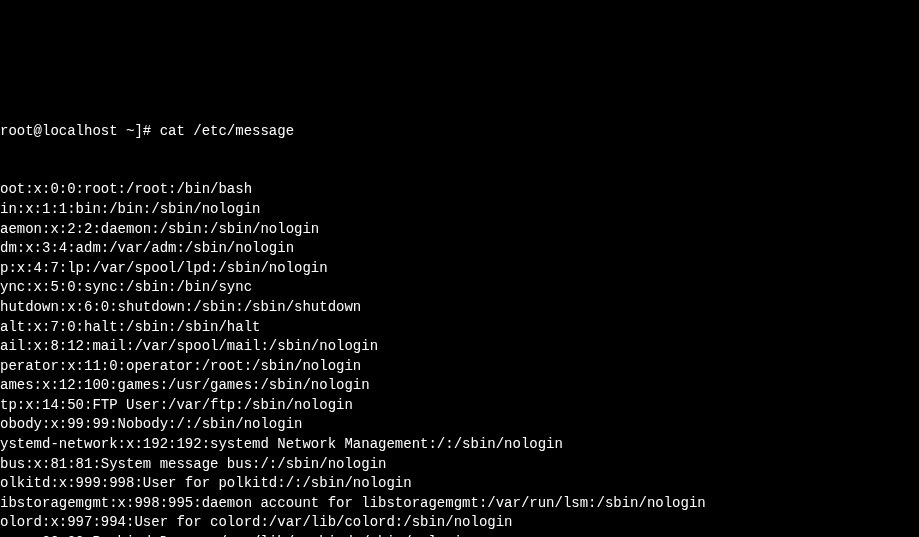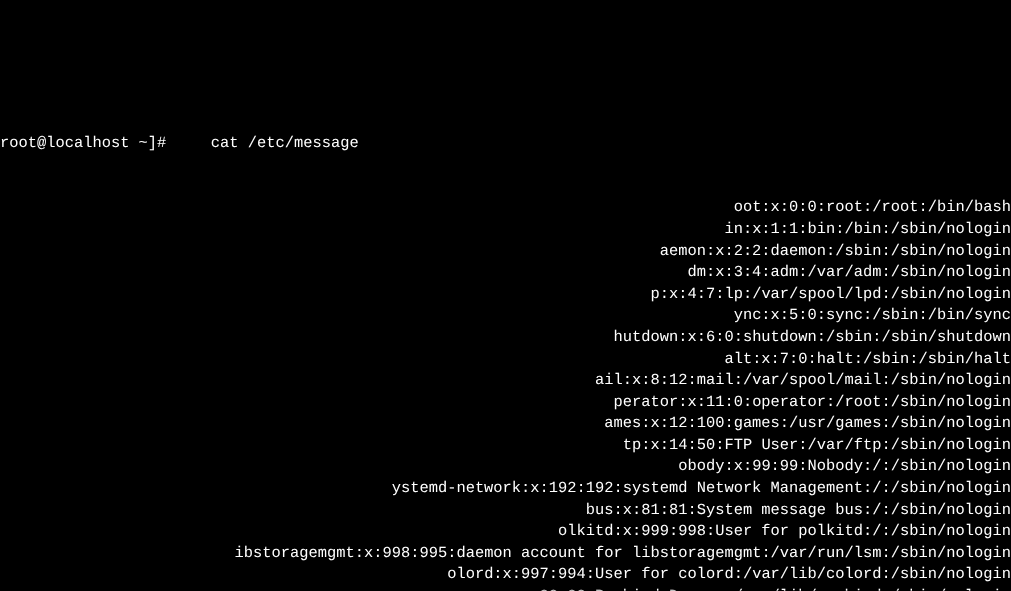--- a/index.html
+++ b/index.html
@@ -18,25 +18,23 @@
       height: 537px;
       overflow: hidden;
       white-space: pre;
     }
     .terminal {
       width: 100%;
       height: 100%;
     }
     .line {
       display: block;
-      text-align: right;
     }
     .prompt-line {
       display: flex;
-      gap: 32px;
     }
     .prompt {
       color: #ffffff;
     }
     .command {
       color: #ffffff;
     }
   </style>
 </head>
 <body>

